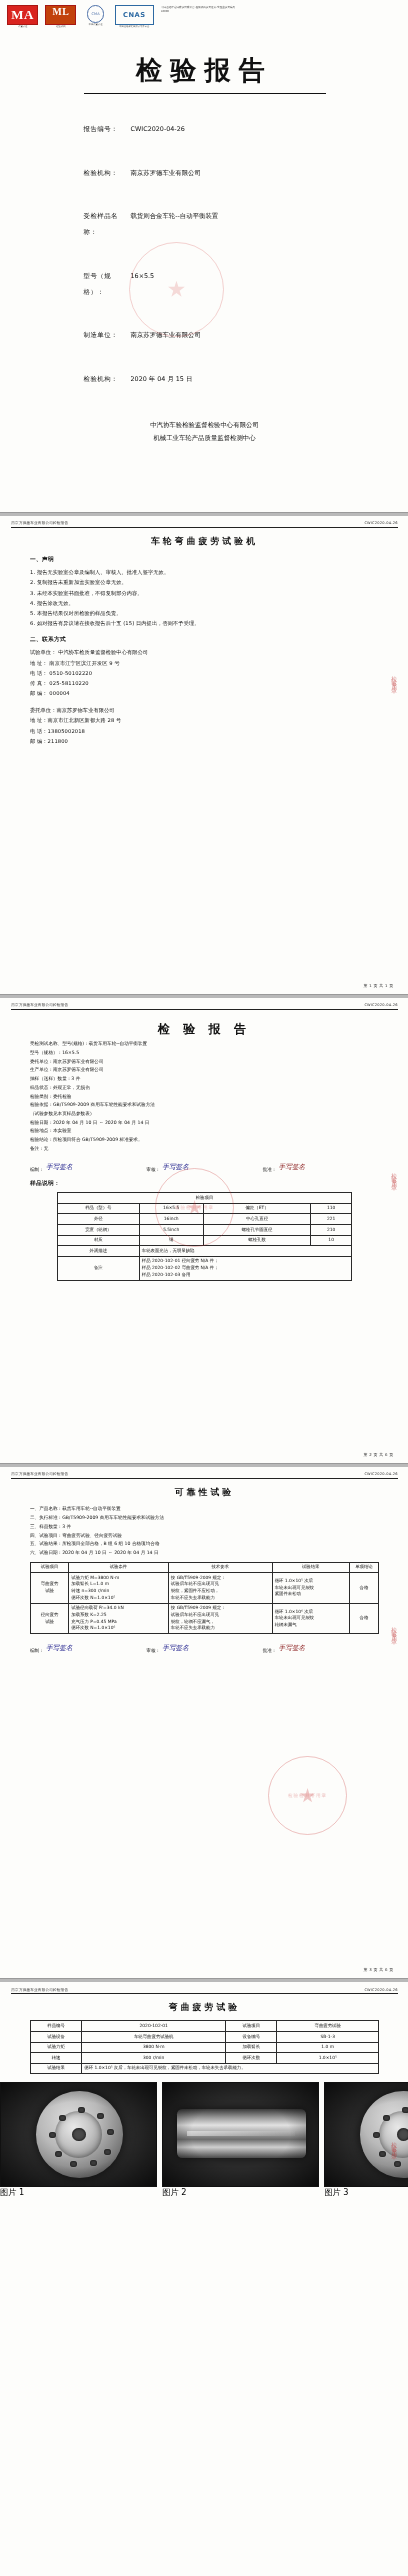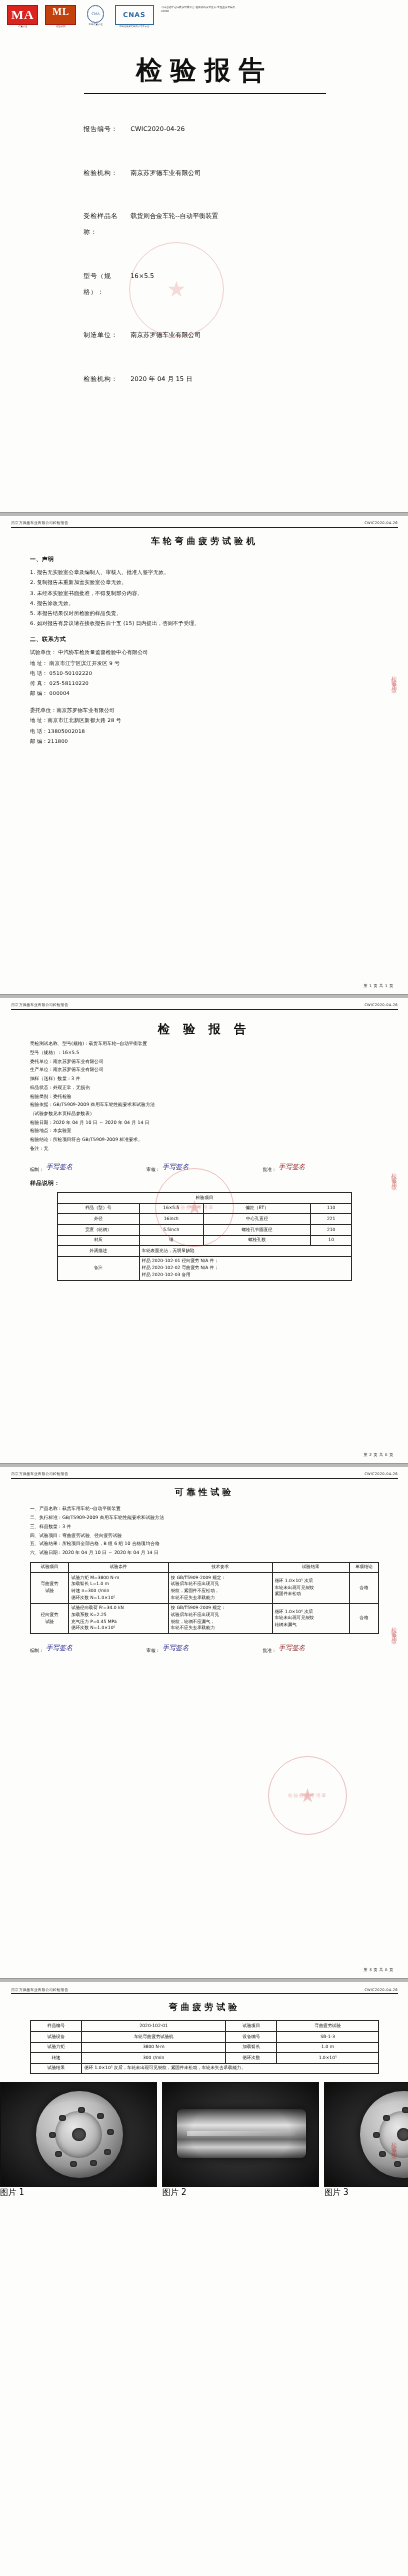--- a/index.html
+++ b/index.html
@@ -200,20 +200,24 @@
         <span class="v">南京苏罗德车业有限公司</span>
       </div>
       <div class="row">
         <span class="k">检验机构：</span>
         <span class="v">2020 年 04 月 15 日</span>
       </div>
     </div>
 
     <div class="p1-stamp"></div>
 
+    <div class="p1-org">
+      <div>中汽协车验检验监督检验中心有限公司</div>
+      <div>机械工业车轮产品质量监督检测中心</div>
+    </div>
   </div>
 
   <div class="page p2">
     <div class="hdr">
       <span>南京万德墨车业有限公司检验报告</span>
       <span>CWIC2020-04-26</span>
     </div>
 
     <div class="ptitle">车轮弯曲疲劳试验机</div>
 

